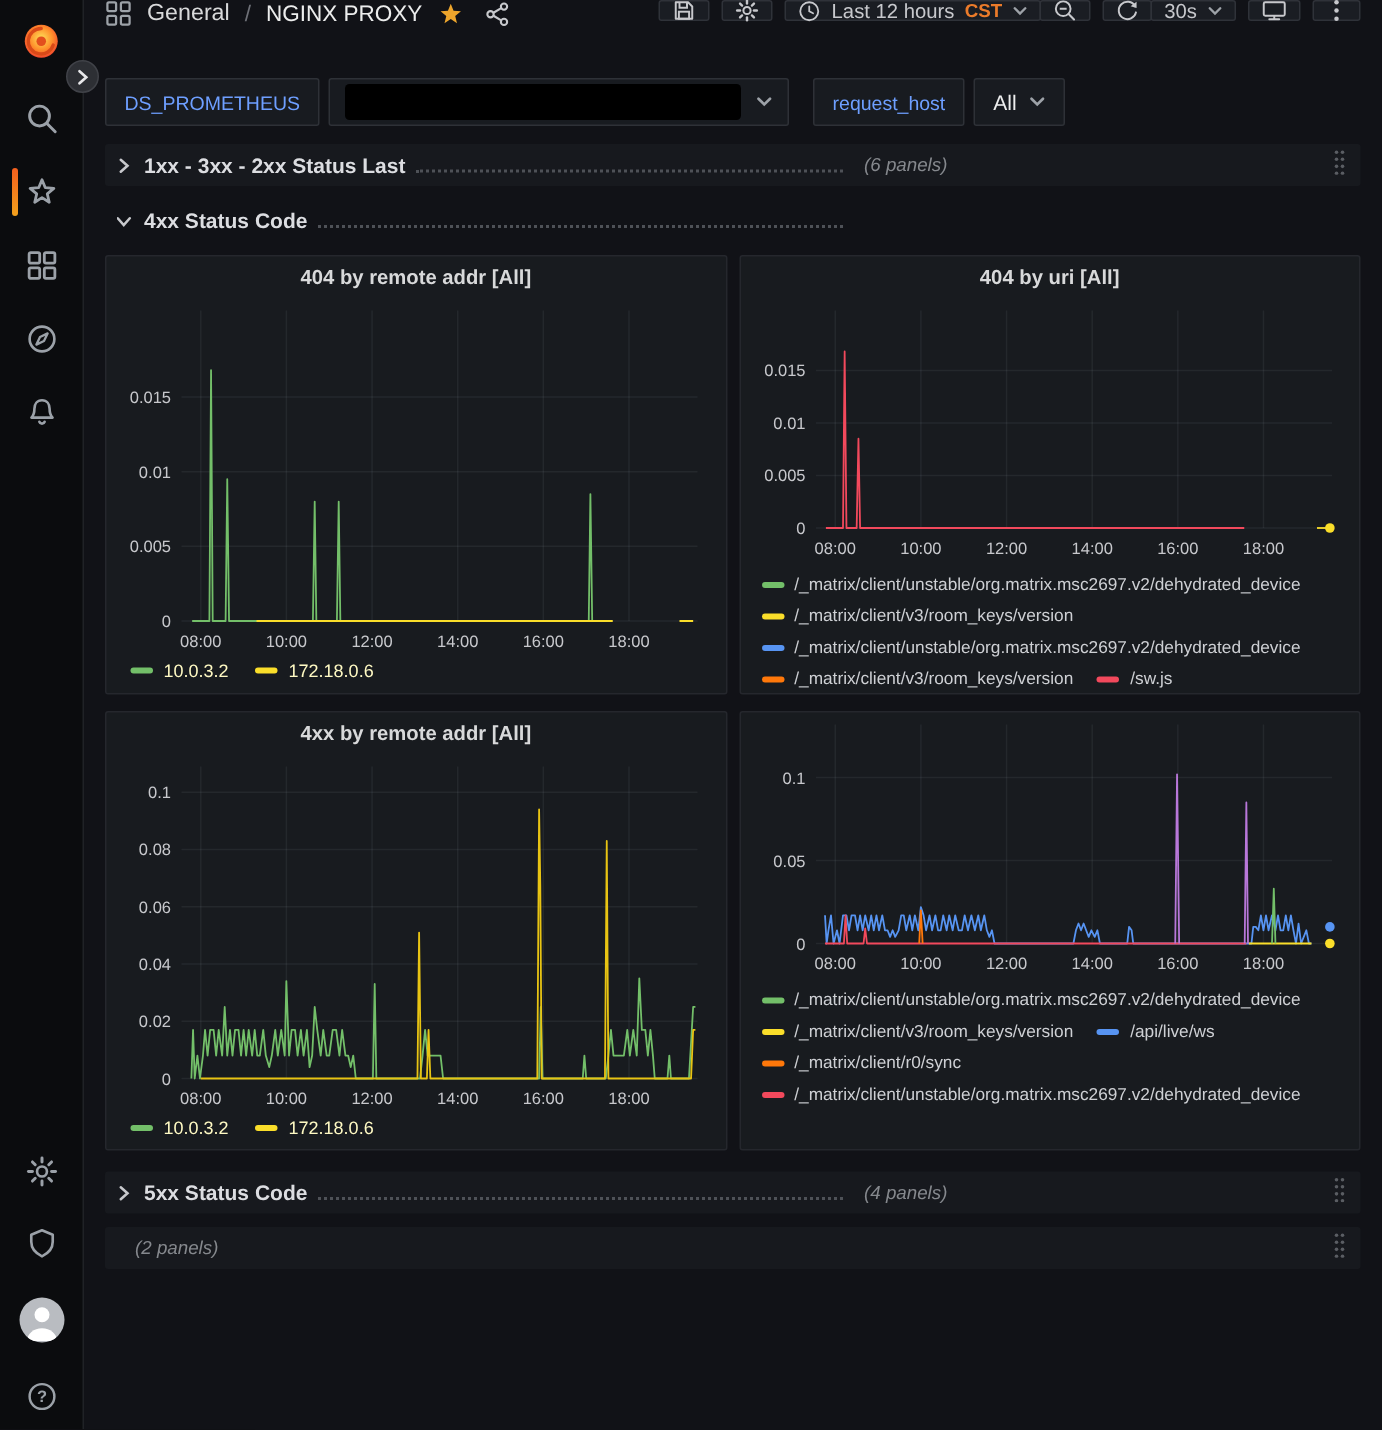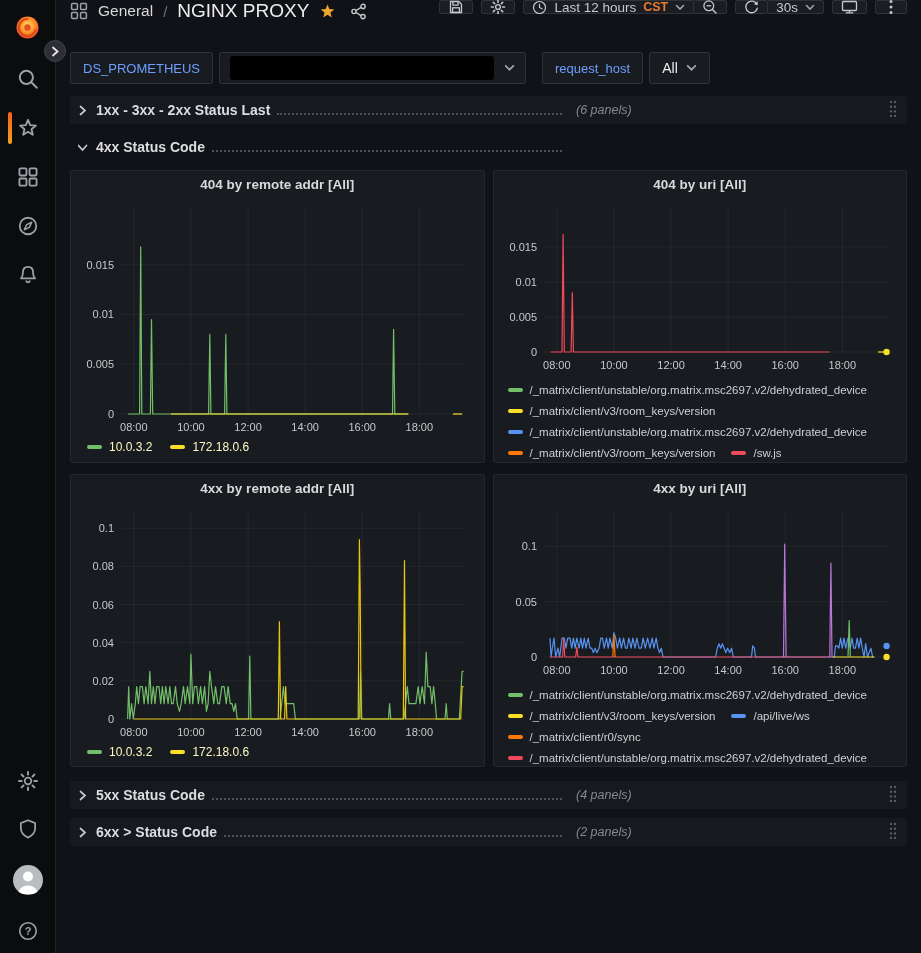--- a/index.html
+++ b/index.html
@@ -13,21 +13,21 @@
   .side-item.active::before{content:"";position:absolute;left:8px;top:-4px;width:4px;height:32px;border-radius:2px;background:linear-gradient(180deg,#f55f1d,#f2a11c);}
   .logo-item{width:55px;height:30px;display:flex;align-items:center;justify-content:center;cursor:pointer;}
   .avatar{width:30px;height:30px;border-radius:50%;background:#b9bcc1;position:relative;overflow:hidden;cursor:pointer;}
   .expand-btn{position:absolute;left:44px;top:40px;width:20px;height:20px;border-radius:50%;background:#2d2f34;border:1px solid #404248;display:flex;align-items:center;justify-content:center;cursor:pointer;z-index:9;color:#e8e8ea;}
   
   .main{position:absolute;left:56px;top:0;right:0;bottom:0;}
   .top-header{height:50px;display:flex;align-items:flex-start;padding:0 14px;}
   .crumb{display:flex;align-items:center;gap:10px;color:#c7c8cc;}
   .crumb .seg{font-size:15.5px;color:#d8d9da;cursor:pointer;}
   .crumb .sep{color:#6e7077;font-size:15px;}
-  .crumb .title{font-size:19px;color:#eceded;cursor:pointer;}
+  .crumb .title{font-size:15px;color:#eceded;cursor:pointer;}
   .spacer{flex:1;}
   .controls{display:flex;align-items:center;gap:8px;}
   .tbtn{height:14px;min-width:32px;box-sizing:border-box;display:flex;align-items:center;justify-content:center;gap:7px;background:#1a1d23;border:1px solid #2f3239;border-radius:2px;color:#c7c8cc;padding:0 8px;font-size:13.5px;cursor:pointer;}
   .tgroup{display:flex;}
   .tgroup .tbtn:not(:first-child){margin-left:-1px;}
   .tz{color:#eb7b2a;font-size:12.5px;font-weight:700;}
   .icon{display:block;}
   
   .var-row{display:flex;align-items:center;padding:2px 14px 12px;}
   .vbox{height:32px;box-sizing:border-box;display:flex;align-items:center;background:#181b20;border:1px solid #2e3137;border-radius:2px;padding:0 12px;cursor:pointer;}
@@ -460,21 +460,20 @@
                   <span>10.0.3.2</span>
                 </span>
                 <span class="legend-item">
                   <span class="legend-dash" style="background: rgb(250, 222, 42);"></span>
                   <span>172.18.0.6</span>
                 </span>
               </div>
             </div>
         </div>
         <div class="panel">
-          <div class="panel-title">4xx by uri [All]</div>
           <div class="panel-body">
               <svg class="chart" width="396" height="178" viewBox="0 0 396 178">
                 <line x1="54.84647302904565" x2="54.84647302904565" y1="8" y2="154" class="grid-line"></line>
                 <text x="54.84647302904565" y="171" text-anchor="middle" class="tick">08:00</text>
                 <line x1="111.94190871369294" x2="111.94190871369294" y1="8" y2="154" class="grid-line"></line>
                 <text x="111.94190871369294" y="171" text-anchor="middle" class="tick">10:00</text>
                 <line x1="169.03734439834025" x2="169.03734439834025" y1="8" y2="154" class="grid-line"></line>
                 <text x="169.03734439834025" y="171" text-anchor="middle" class="tick">12:00</text>
                 <line x1="226.13278008298755" x2="226.13278008298755" y1="8" y2="154" class="grid-line"></line>
                 <text x="226.13278008298755" y="171" text-anchor="middle" class="tick">14:00</text>
@@ -553,29 +552,20 @@
                 <circle cx="3" cy="12.4" r="1.2"></circle>
                 <circle cx="7" cy="12.4" r="1.2"></circle>
                 <circle cx="3" cy="17" r="1.2"></circle>
                 <circle cx="7" cy="17" r="1.2"></circle>
               </g>
             </svg>
         </span>
       </div>
 
       <div class="row-header bg">
-        <div class="row-left">
-          <span class="row-chevron">
-            <svg width="9" height="11" viewBox="0 0 8 11">
-                <path d="M2 1.5 L6.5 5.5 L2 9.5" fill="none" stroke="currentColor" stroke-width="1.7" stroke-linecap="round"></path>
-              </svg>
-          </span>
-          <span class="row-title">6xx &gt; Status Code</span>
-          <span class="row-dots"></span>
-        </div>
         <span class="row-count">(2 panels)</span>
         <span class="drag-handle">
           <svg width="10" height="18" viewBox="0 0 10 18">
               <g fill="#5a5d63">
                 <circle cx="3" cy="3" r="1.2"></circle>
                 <circle cx="7" cy="3" r="1.2"></circle>
                 <circle cx="3" cy="7.7" r="1.2"></circle>
                 <circle cx="7" cy="7.7" r="1.2"></circle>
                 <circle cx="3" cy="12.4" r="1.2"></circle>
                 <circle cx="7" cy="12.4" r="1.2"></circle>

